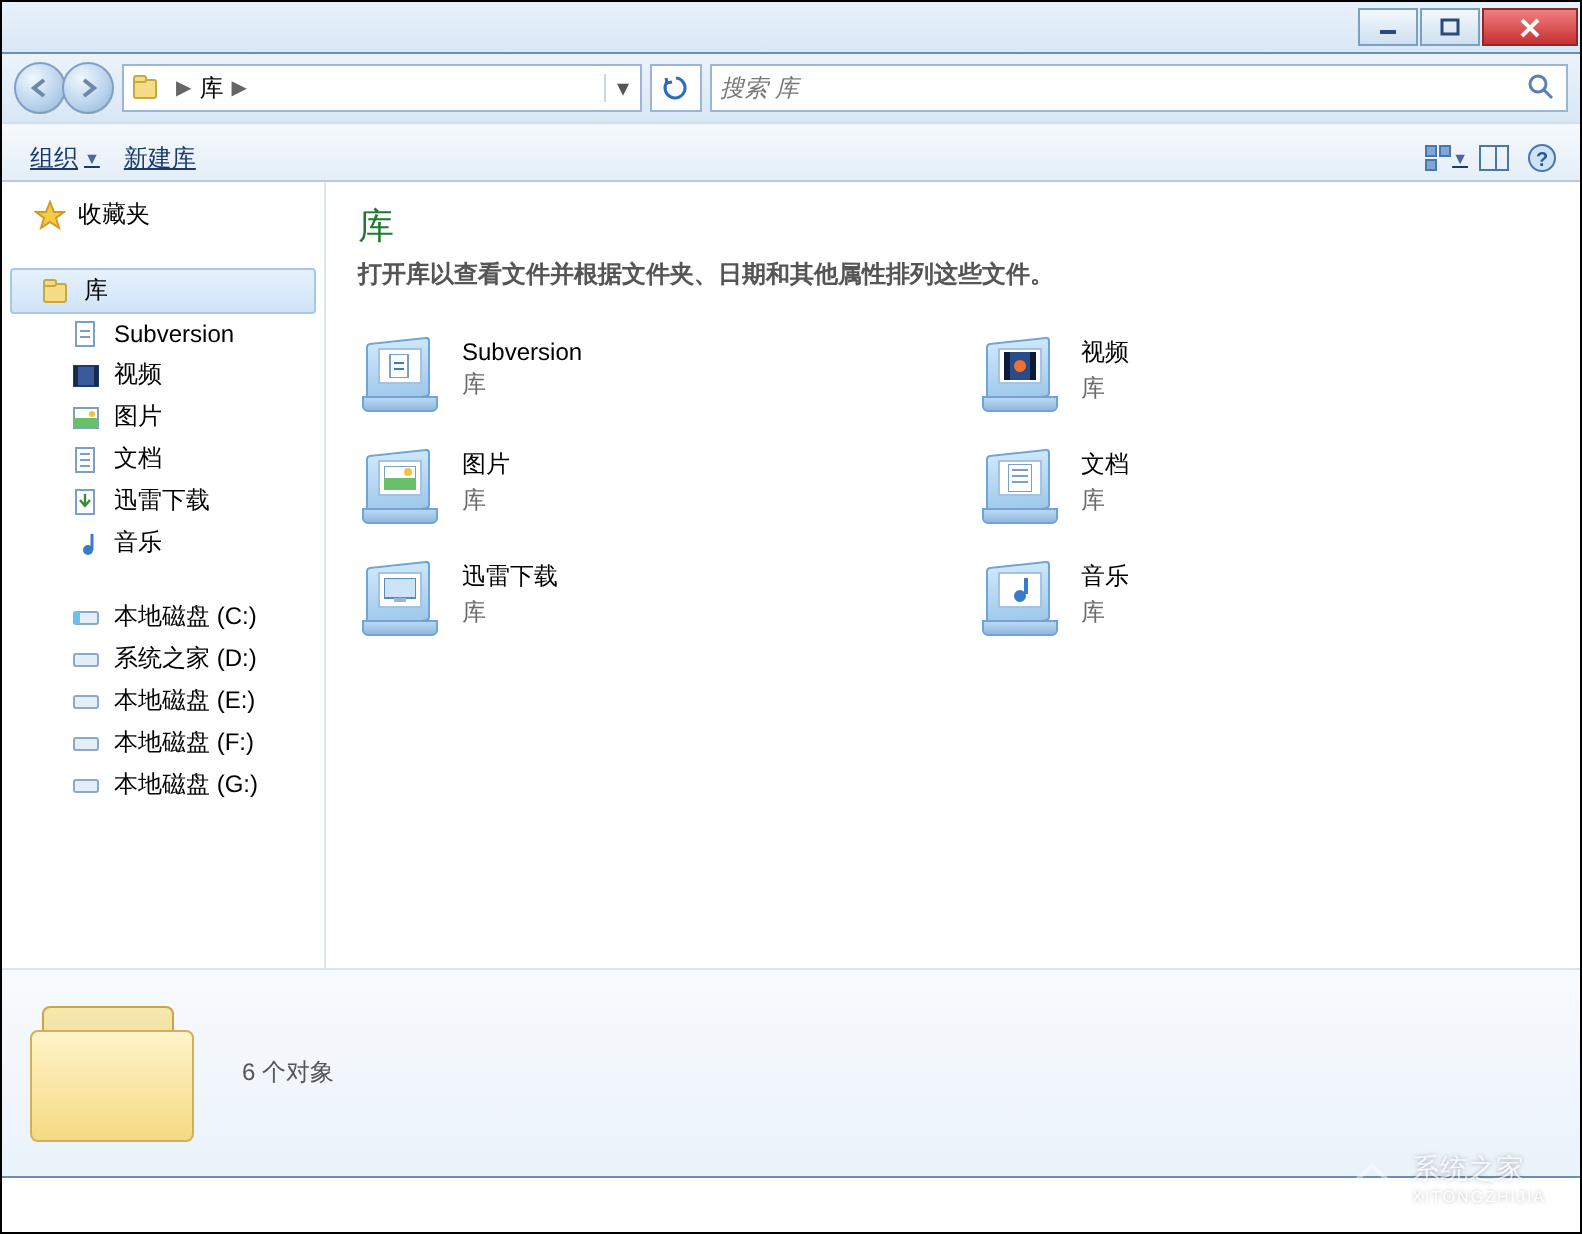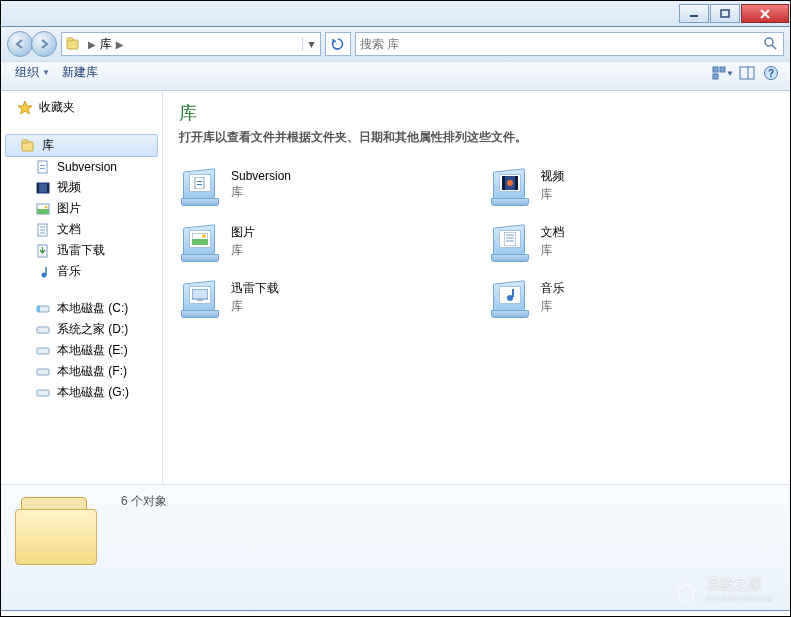--- a/index.html
+++ b/index.html
@@ -16,25 +16,25 @@
 .nav-arrows { display: flex; gap: 0; }
 .nav-circle { width: 26px; height: 26px; border-radius: 50%; background: radial-gradient(circle at 35% 30%, #f0f7ff, #b9d2eb 60%, #8ab0d6); border: 1px solid #7f9fc3; display: flex; align-items: center; justify-content: center; }
 .nav-circle + .nav-circle { margin-left: -2px; }
 .breadcrumb { flex: 0 0 260px; height: 24px; background: #fff; border: 1px solid #9bb6d4; display: flex; align-items: center; font-size: 12px; }
 .bc-icon { width: 22px; height: 22px; display: flex; align-items: center; justify-content: center; }
 .bc-seg { padding: 0 4px; display: flex; align-items: center; gap: 4px; }
 .bc-arrow { color: #666; font-size: 10px; }
 .bc-dd { margin-left: auto; width: 18px; text-align: center; color: #555; border-left: 1px solid #c7d6e8; }
 .refresh { width: 26px; height: 24px; border: 1px solid #9bb6d4; background: #fff; display: flex; align-items: center; justify-content: center; }
 .search { flex: 1; height: 24px; background: #fff; border: 1px solid #9bb6d4; display: flex; align-items: center; padding: 0 4px; font-size: 12px; color: #777; }
-.search span.ph { flex: 1; }
+.search span.ph { flex: 1; font-style: italic; }
 .search-icon { width: 16px; height: 16px; }
 
 
-.toolbar { height: 30px; background: linear-gradient(#f6fafd, #e4eef7); border: 1px solid #b5cbe2; border-top-color: #d0dfef; display: flex; align-items: flex-start; font-size: 12px; color: #1a3a6e; padding: 0 8px; }
+.toolbar { height: 30px; background: linear-gradient(#f6fafd, #e4eef7); border: 1px solid #b5cbe2; border-top-color: #d0dfef; display: flex; align-items: flex-end; font-size: 12px; color: #1a3a6e; padding: 0 8px; text-decoration: underline; }
 .tb-item { display: flex; align-items: center; gap: 3px; padding: 2px 6px; cursor: default; }
 .tb-dd { font-size: 8px; color: #4a6a9e; }
 .tb-spacer { flex: 1; }
 .tb-icon { width: 22px; height: 22px; display: flex; align-items: center; justify-content: center; margin-left: 2px; }
 
 
 .bodysplit { display: flex; height: 393px; border-left: 1px solid #6a8fb5; border-right: 1px solid #6a8fb5; background: #fff; justify-content: flex-end; }
 .sidebar { width: 162px; border-right: 1px solid #d9e4f0; overflow: hidden; font-size: 12px; padding-top: 6px; }
 .side-group { margin-bottom: 16px; }
 .side-head, .side-item { display: flex; align-items: center; gap: 6px; padding: 2px 0 2px 16px; cursor: default; white-space: nowrap; }
@@ -52,21 +52,21 @@
 .lib-text .t1 { color: #000; }
 .lib-text .t2 { color: #6a6a6a; margin-top: 1px; }
 
 
 .libfolder { width: 42px; height: 42px; position: relative; }
 .libfolder::before { content: ""; position: absolute; left: 4px; top: 6px; width: 30px; height: 28px; background: linear-gradient(#cde7fb, #9ec8ec); border: 1px solid #6fa4d6; border-radius: 2px; transform: skewY(-6deg); }
 .libfolder .inner { position: absolute; left: 10px; top: 10px; width: 22px; height: 18px; background: #fff; border: 1px solid #a5c3e1; display: flex; align-items: center; justify-content: center; }
 .libfolder .stand { position: absolute; left: 2px; bottom: 0; width: 38px; height: 8px; background: linear-gradient(#bcd8f1, #8fb9e0); border: 1px solid #6fa4d6; border-radius: 0 0 3px 3px; }
 
 
-.details { height: 127px; border: 1px solid #6a8fb5; border-top: 1px solid #d9e4f0; background: linear-gradient(#f8fbfe, #eaf2fa); display: flex; align-items: flex-start; padding: 8px 14px; gap: 16px; font-size: 12px; color: #555; }
+.details { height: 105px; border: 1px solid #6a8fb5; border-top: 1px solid #d9e4f0; background: linear-gradient(#f8fbfe, #eaf2fa); display: flex; align-items: center; padding: 8px 14px; gap: 16px; font-size: 12px; color: #555; }
 .big-folder { width: 90px; height: 76px; position: relative; }
 .big-folder .back { position: absolute; left: 6px; top: 4px; width: 66px; height: 54px; background: linear-gradient(#f7e8b0, #e8cf7a); border: 1px solid #caa548; border-radius: 4px; }
 .big-folder .front { position: absolute; left: 0; top: 16px; width: 82px; height: 56px; background: linear-gradient(#fff4c9, #f4da84); border: 1px solid #d4af5a; border-radius: 4px; }
 
 
 .outer { position: absolute; inset: 0; border: 1px solid #000; pointer-events: none; }
 
 
 .watermark { position: absolute; right: 18px; bottom: 14px; color: rgba(255,255,255,0.85); font-size: 12px; text-shadow: 0 0 2px rgba(0,0,0,0.5); display: flex; align-items: center; gap: 6px; pointer-events: none; opacity: 0.6; }
 

